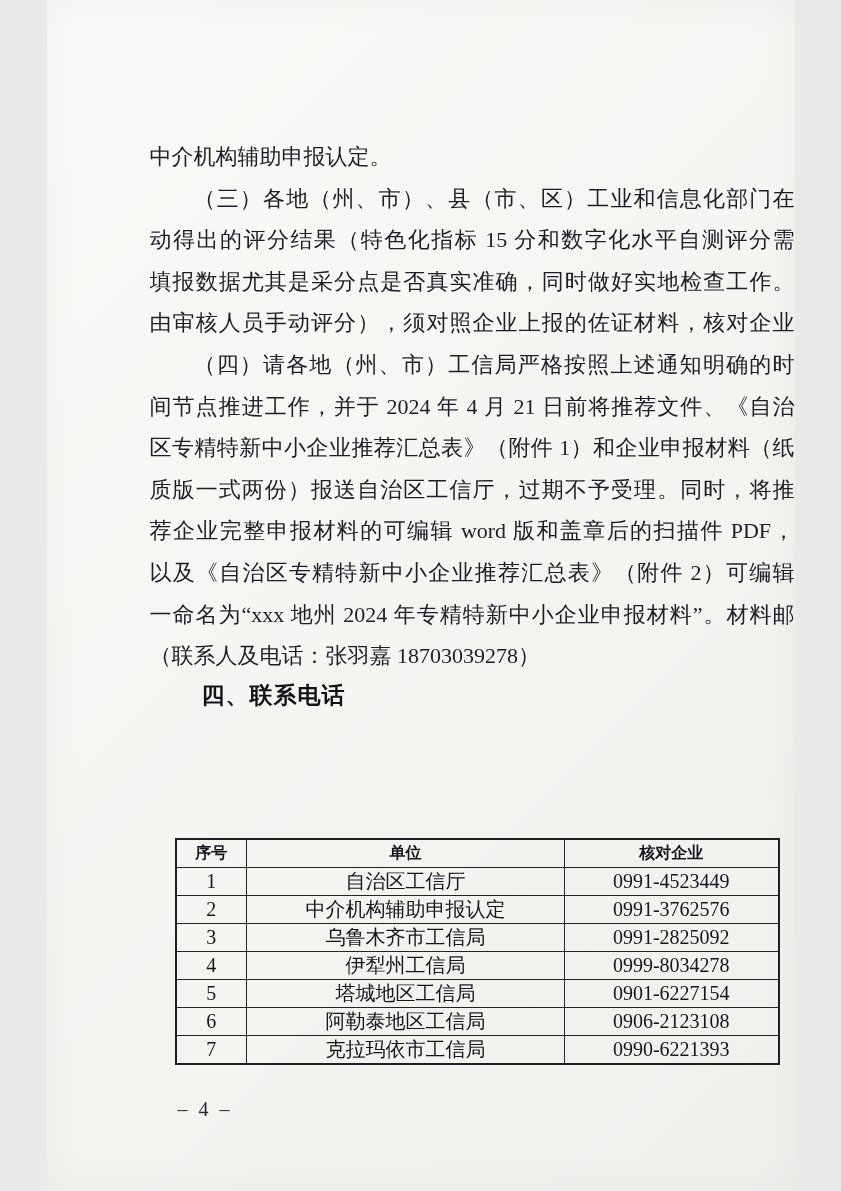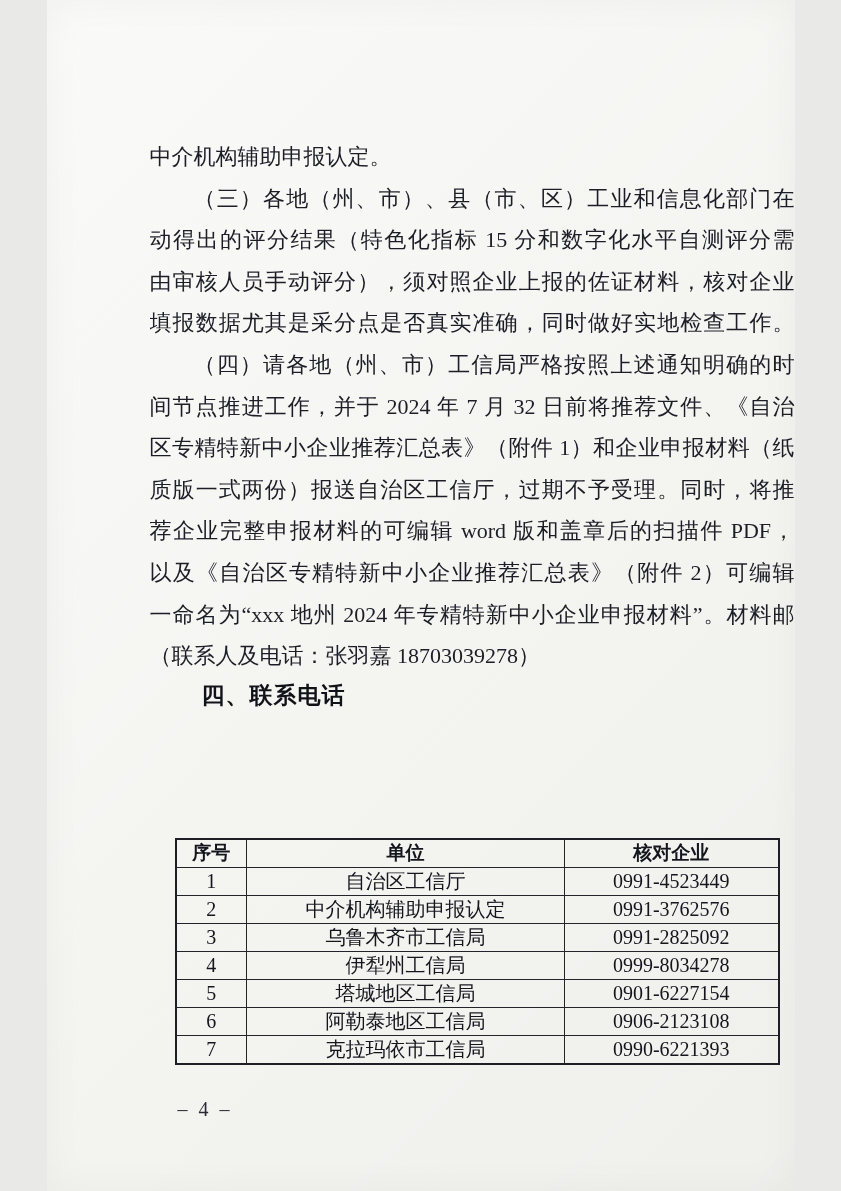--- a/index.html
+++ b/index.html
@@ -60,21 +60,21 @@
     height:26.5px;
     padding:0;
     text-align:center;
     vertical-align:middle;
     overflow:hidden;
   }
   table.contact-table { border:2px solid #1e1e27; }
   table.contact-table th {
     font-family:"Liberation Sans","DejaVu Sans",sans-serif;
     font-weight:bold;
-    font-size:19px;
+    font-size:16px;
   }
   table.contact-table td {
     font-family:"Liberation Serif","DejaVu Serif",serif;
     font-size:20px;
   }
   .pagenum {
     position:absolute;
     left:131px; top:1098px;
     font-size:20px;
     letter-spacing:3px;
@@ -83,24 +83,24 @@
 </style>
 </head>
 <body>
 
 <div class="page">
 
   <div class="textblock">
     <div class="line nostretch">中介机构辅助申报认定。</div>
     <div class="line stretchy indent">（三）各地（州、市）、县（市、区）工业和信息化部门在</div>
     <div class="line stretchy">动得出的评分结果（特色化指标 15 分和数字化水平自测评分需</div>
+    <div class="line stretchy">填报数据尤其是采分点是否真实准确，同时做好实地检查工作。</div>
     <div class="line stretchy">由审核人员手动评分），须对照企业上报的佐证材料，核对企业</div>
-    <div class="line stretchy">填报数据尤其是采分点是否真实准确，同时做好实地检查工作。</div>
     <div class="line stretchy indent">（四）请各地（州、市）工信局严格按照上述通知明确的时</div>
-    <div class="line stretchy">间节点推进工作，并于 2024 年 7 月 32 日前将推荐文件、《自治</div>
+    <div class="line stretchy">间节点推进工作，并于 2024 年 4 月 21 日前将推荐文件、《自治</div>
     <div class="line stretchy">区专精特新中小企业推荐汇总表》（附件 1）和企业申报材料（纸</div>
     <div class="line stretchy">质版一式两份）报送自治区工信厅，过期不予受理。同时，将推</div>
     <div class="line stretchy">荐企业完整申报材料的可编辑 word 版和盖章后的扫描件 PDF，</div>
     <div class="line stretchy">以及《自治区专精特新中小企业推荐汇总表》（附件 2）可编辑</div>
     <div class="line stretchy">一命名为“xxx 地州 2024 年专精特新中小企业申报材料”。材料邮</div>
     <div class="line nostretch">（联系人及电话：张羽嘉  18703039278）</div>
     <div class="heading">四、联系电话</div>
   </div>
 
   <table class="contact-table">

